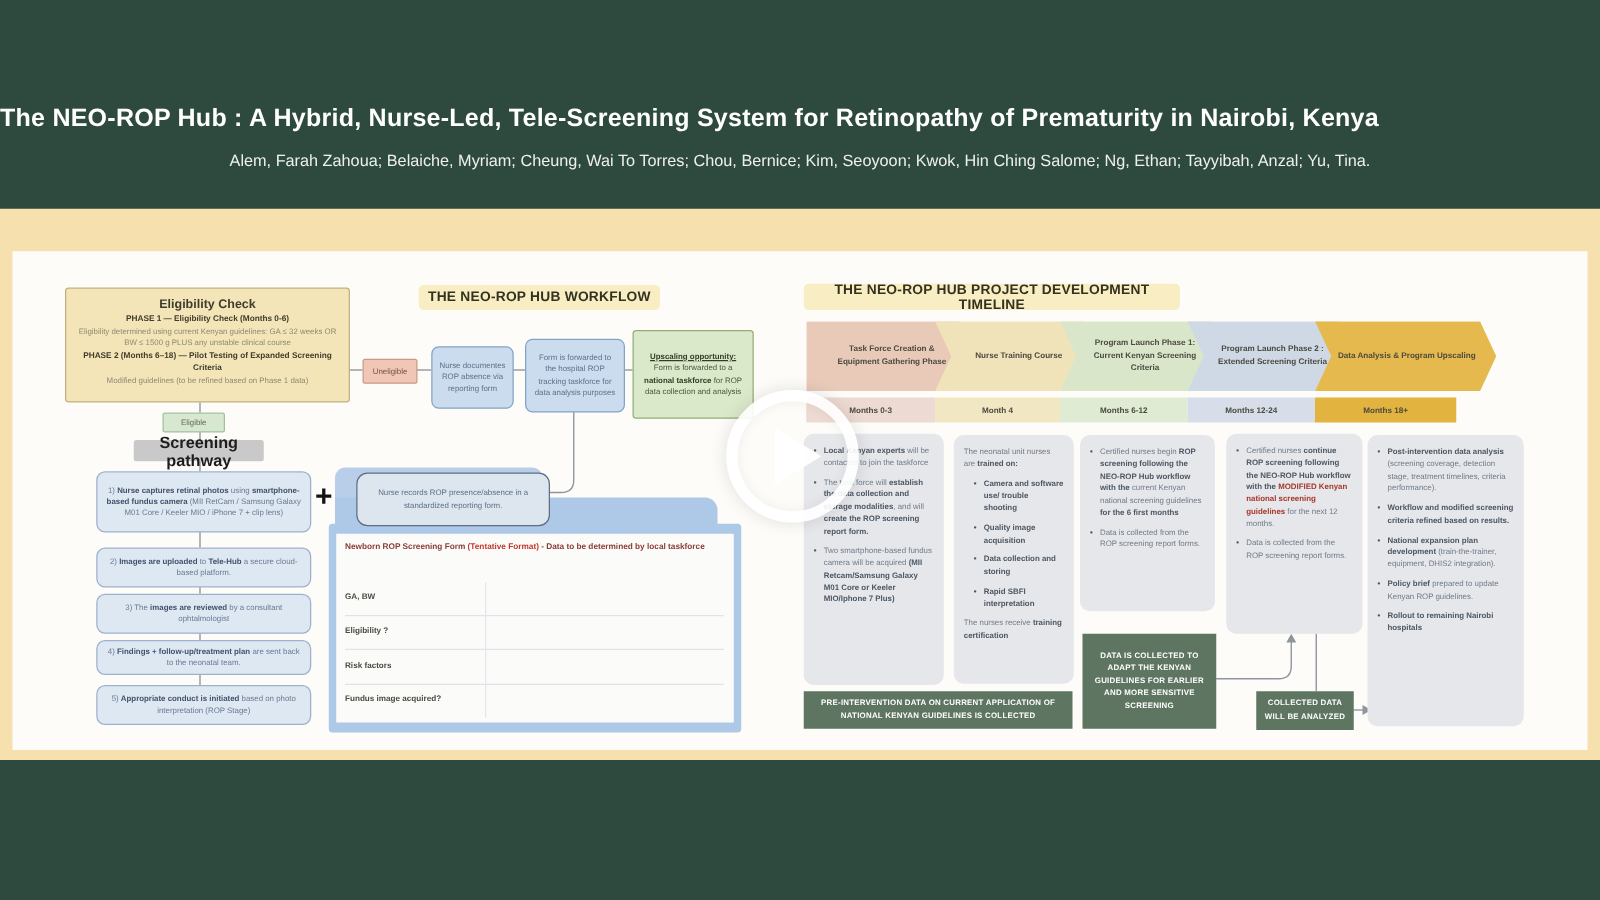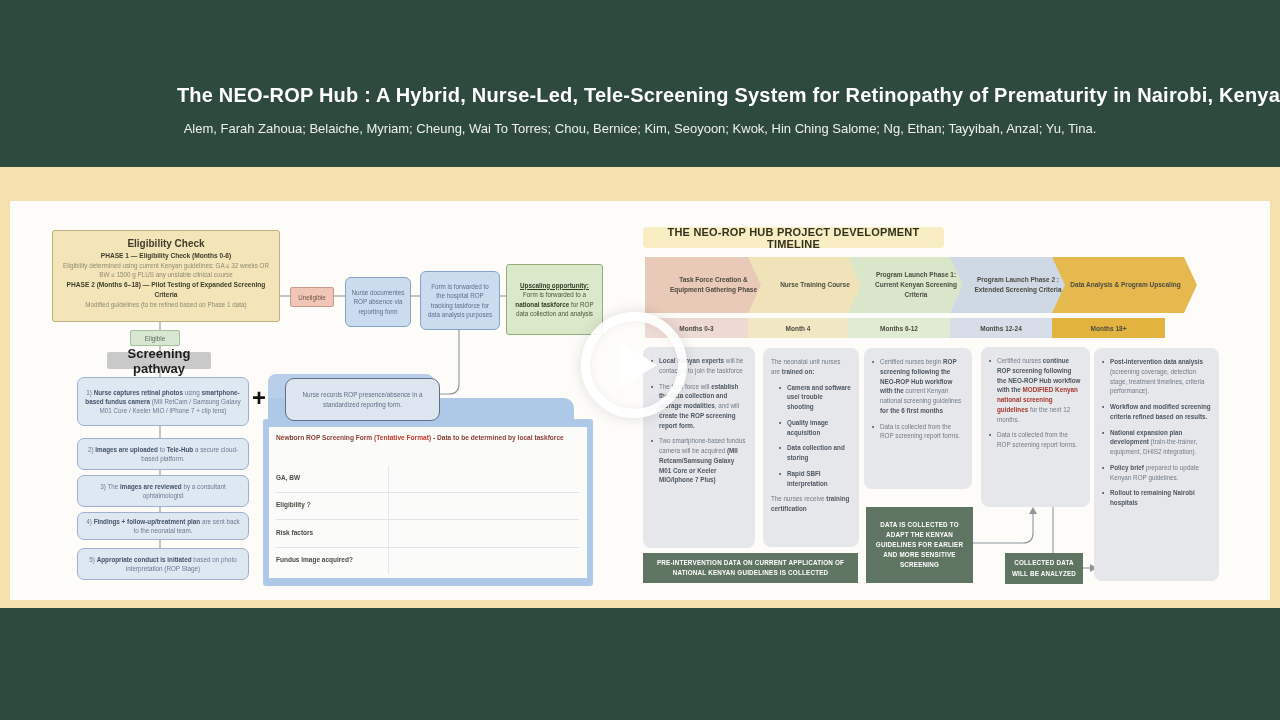--- a/index.html
+++ b/index.html
@@ -4,21 +4,21 @@
 <style>
   html,body{margin:0;padding:0;background:#1b1b1b;}
   #stage{position:relative;width:1280px;height:720px;overflow:hidden;
     font-family:"Liberation Sans","DejaVu Sans",sans-serif;background:#2e4a3e;}
   .abs{position:absolute;}
   .ctr{display:flex;align-items:center;justify-content:center;text-align:center;}
   .b{font-weight:bold;}
   .u{text-decoration:underline;}
   .red{color:#a8372c;font-weight:bold;}
   
-  .htitle{width:100%;text-align:right;color:#ffffff;font-size:20px;font-weight:bold;letter-spacing:.2px;}
+  .htitle{width:100%;text-align:left;color:#ffffff;font-size:20px;font-weight:bold;letter-spacing:.2px;}
   .hauth{width:100%;text-align:center;color:#eef0ec;font-size:13px;}
   
   .slide{background:#f6e0ae;}
   .banner{background:#ae7b89;color:#fff;font-weight:bold;font-size:14.5px;}
   .content{background:#fdfcf9;}
   
   .eligbox{background:#f3e5b7;border:1px solid #c2b07e;border-radius:3px;padding:5px 8px;
     text-align:center;color:#8e8a74;font-size:6.3px;line-height:1.5;}
   .eligbox .t{font-size:10px;color:#3e3c2c;}
   .eligbox .pt{color:#3e3c2c;font-weight:bold;font-size:6.6px;}
@@ -122,20 +122,21 @@
       <span><span>3) The </span><span class="b">images are reviewed</span><span> by a consultant ophtalmologist</span></span>
     </div>
   <div class="abs step ctr" style="left:77px;top:512px;width:156px;height:22px;">
       <span><span>4) </span><span class="b">Findings + follow-up/treatment plan</span><span> are sent back to the neonatal team.</span></span>
     </div>
   <div class="abs step ctr" style="left:77px;top:548px;width:156px;height:26px;">
       <span><span>5) </span><span class="b">Appropriate conduct is initiated</span><span> based on photo interpretation (ROP Stage)</span></span>
     </div>
   <div class="abs plus" style="left:252px;top:384px;">+</div>
 
+  <div class="abs secTitle ctr" style="left:335px;top:228px;width:193px;height:20px;">THE NEO-ROP HUB WORKFLOW</div>
   <div class="abs pinkbox ctr" style="left:290px;top:287px;width:42px;height:18px;">Uneligible</div>
   <div class="abs wfbox ctr" style="left:345px;top:277px;width:54px;height:44px;">Nurse documentes ROP absence via reporting form</div>
   <div class="abs wfbox ctr" style="left:420px;top:271px;width:68px;height:53px;">Form is forwarded to the hospital ROP tracking taskforce for data analysis purposes</div>
   <div class="abs greenbox ctr" style="left:506px;top:264px;width:83px;height:65px;">
       <span><span class="b u">Upscaling opportunity:</span><span> Form is forwarded to a </span><span class="b">national taskforce</span><span> for ROP data collection and analysis</span></span>
     </div>
 
   <div class="abs ftab" style="left:268px;top:374px;width:166px;height:48px;"></div>
   <div class="abs fstep" style="left:268px;top:398px;width:306px;height:26px;"></div>
   <div class="abs fbody" style="left:263px;top:419px;width:330px;height:167px;"></div>

